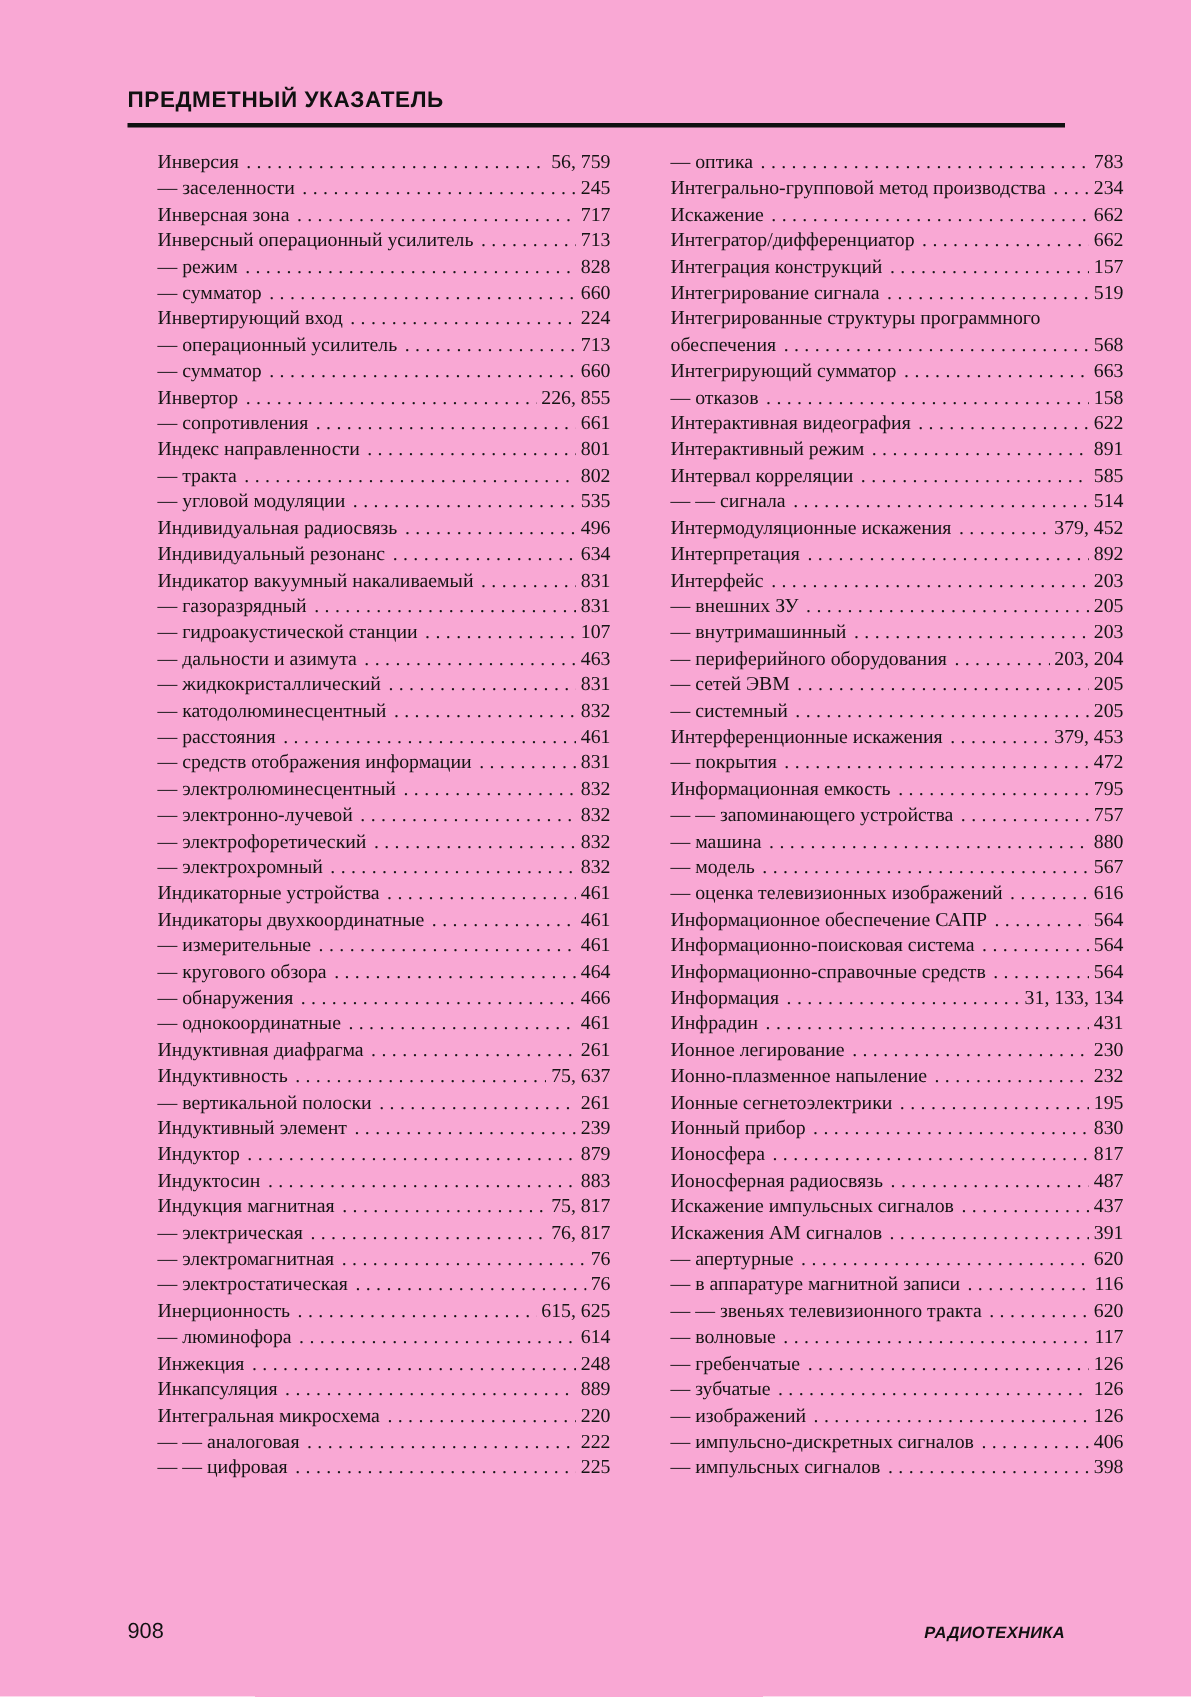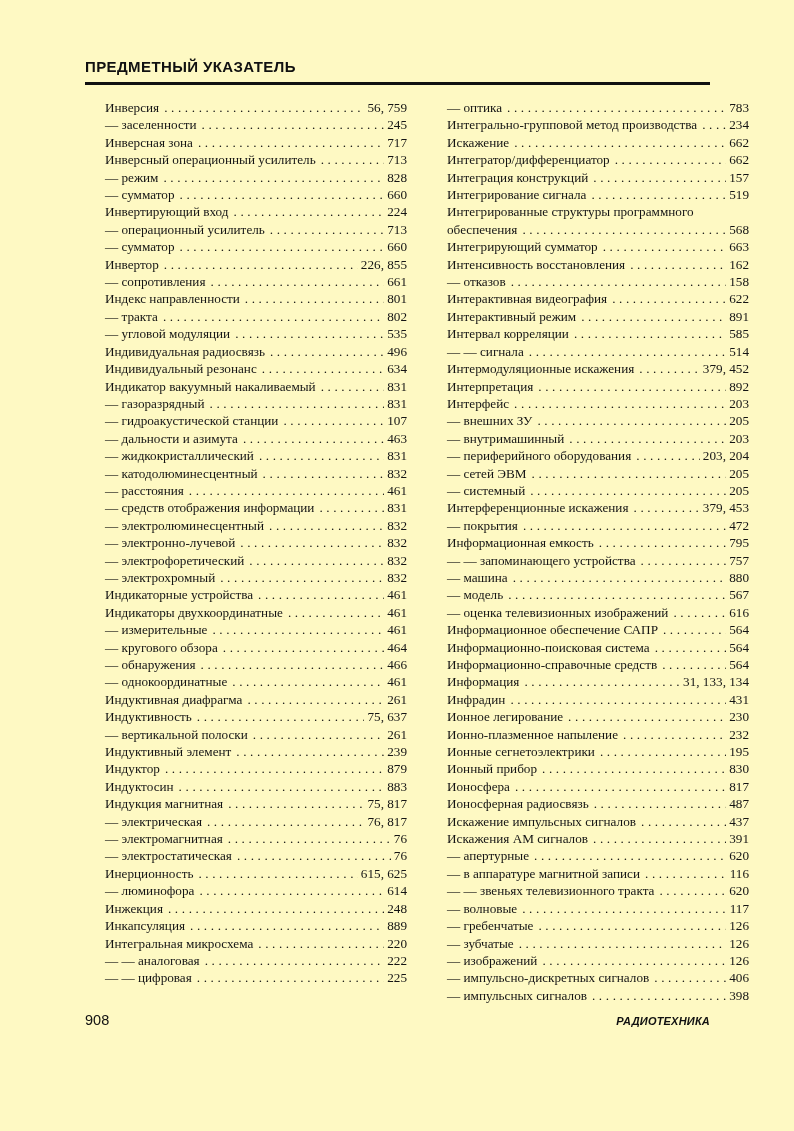--- a/index.html
+++ b/index.html
@@ -7,21 +7,21 @@
     padding: 0;
     background: #ffffff;
     width: 794px;
     height: 1131px;
     overflow: hidden;
   }
   .page {
     position: relative;
     width: 794px;
     height: 1131px;
-    background: #fef9c3;
+    background: #f9a8d4;
     color: #141414;
     font-family: "Liberation Serif", serif;
   }
   .content {
     position: absolute;
     left: 85px;
     top: 58px;
     width: 625px;
   }
   .page-heading {
@@ -67,21 +67,21 @@
     content: "..........................................................................";
     letter-spacing: 3.6px;
     color: #141414;
   }
   .pg {
     white-space: nowrap;
   }
   .footer {
     position: absolute;
     left: 85px;
-    top: 1012px;
+    top: 1080px;
     width: 625px;
     display: flex;
     justify-content: space-between;
     align-items: baseline;
   }
   .folio {
     font-family: "Liberation Sans", sans-serif;
     font-size: 14.5px;
     font-weight: 400;
     color: #111111;
@@ -398,25 +398,20 @@
             <span class="lab">обеспечения</span>
             <span class="dots"></span>
             <span class="pg">568</span>
           </div>
           <div class="entry">
             <span class="lab">Интегрирующий сумматор</span>
             <span class="dots"></span>
             <span class="pg">663</span>
           </div>
           <div class="entry">
-            <span class="lab">Интенсивность восстановления</span>
-            <span class="dots"></span>
-            <span class="pg">162</span>
-          </div>
-          <div class="entry">
             <span class="lab">— отказов</span>
             <span class="dots"></span>
             <span class="pg">158</span>
           </div>
           <div class="entry">
             <span class="lab">Интерактивная видеография</span>
             <span class="dots"></span>
             <span class="pg">622</span>
           </div>
           <div class="entry">

